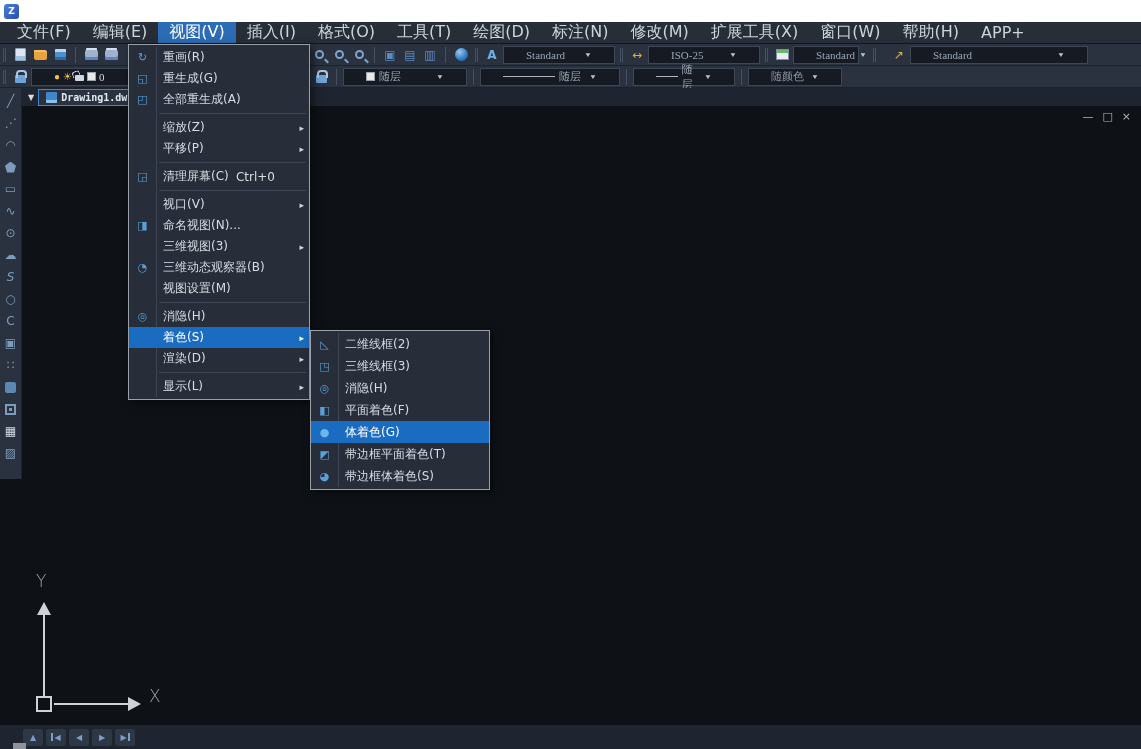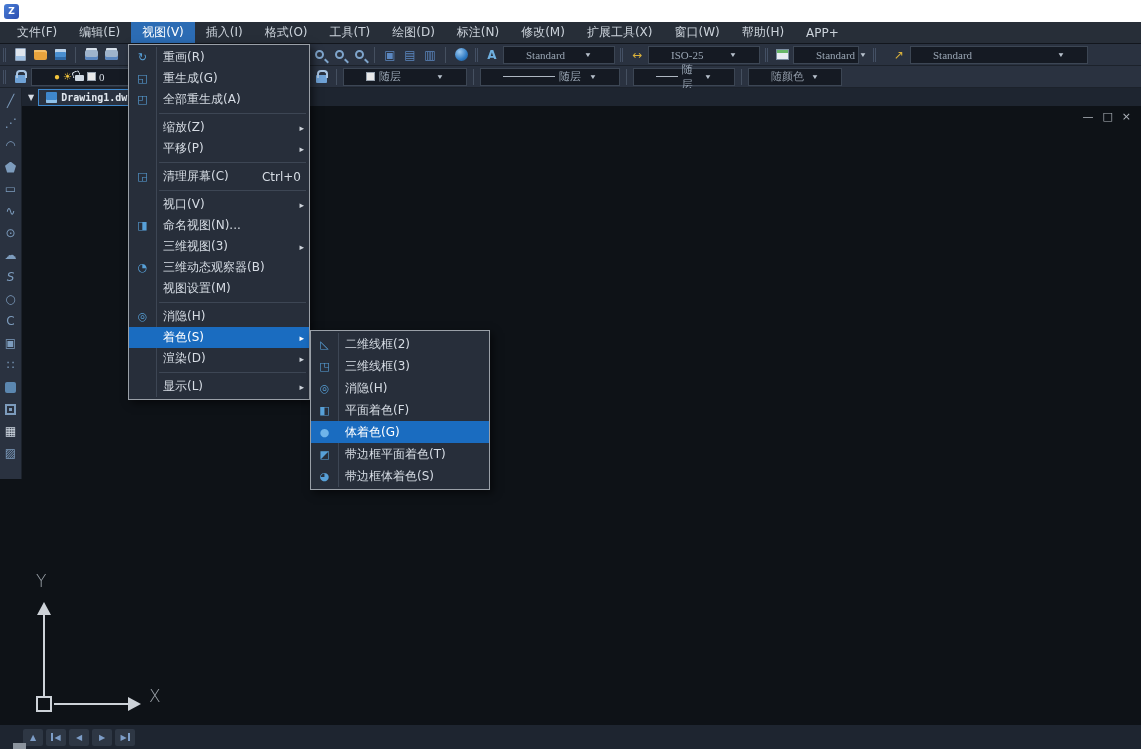--- a/index.html
+++ b/index.html
@@ -7,21 +7,21 @@
   body { font-family:"DejaVu Sans","Liberation Sans",sans-serif; }
   .screen { position:relative; width:1141px; height:749px; overflow:hidden; background:#0e1217; }
 
   
   .titlebar { position:absolute; left:0; top:0; width:1141px; height:22px; background:#ffffff; display:flex; align-items:center; padding-left:4px; gap:5px; }
   .applogo { width:15px; height:15px; border-radius:3px; background:linear-gradient(135deg,#4a7fd6,#2b4db0); color:#fff; font-size:9px; font-weight:bold; display:flex; align-items:center; justify-content:center; }
   .titletext { font-size:12px; color:#1a1a1a; }
 
   
   .menubar { position:absolute; left:0; top:22px; width:1141px; height:22px; background:#272e38; display:flex; align-items:stretch; padding-left:6px; border-bottom:1px solid #12161d; }
-  .menubar .mitem { display:flex; align-items:center; padding:9px 11px; font-size:12px; color:#ccd3db; cursor:default; }
+  .menubar .mitem { display:flex; align-items:center; padding:9px 11px; font-size:16px; color:#ccd3db; cursor:default; }
   .menubar .mitem.active { background:#2c6cb4; color:#fff; }
 
   
   .tbrow { position:absolute; left:0; width:1141px; height:22px; background:#2a3240; border-bottom:1px solid #1c222b; }
   .tb1 { top:44px; } .tb2 { top:66px; }
   .grp { position:absolute; top:0; height:21px; display:flex; align-items:center; gap:2px; }
   .grip { width:3px; height:14px; border-left:1px solid #445064; border-right:1px solid #445064; margin:0 3px; }
   .vsep { width:1px; height:16px; background:#455060; margin:0 4px; }
   .tbtn { width:18px; height:18px; display:flex; align-items:center; justify-content:center; border-radius:2px; }
   .tbtn .g { font-size:12px; color:#5b87c0; line-height:1; }
@@ -76,21 +76,21 @@
   
   .menu { position:absolute; background:#272e3a; border:1px solid #9aa0a8; box-shadow:3px 3px 8px rgba(0,0,0,.55); padding:2px 0; z-index:30; }
   .menu::before { content:""; position:absolute; left:27px; top:2px; bottom:2px; width:1px; background:#3d4654; }
   .viewmenu { left:128px; top:44px; width:182px; }
   .shademenu { left:310px; top:330px; width:180px; z-index:31; }
   .mi { position:relative; display:flex; align-items:center; height:21px; color:#d6dce4; font-size:12px; cursor:default; }
   .shademenu .mi { height:22px; }
   .mi .ico { width:27px; flex:0 0 27px; text-align:center; font-size:11px; color:#57a0d8; }
   .mi .lbl { padding-left:7px; white-space:nowrap; }
   .mi .sp { flex:1; }
-  .mi .sc { padding-right:8px; font-size:12px;text-align:right; }
+  .mi .sc { padding-right:34px; font-size:12px;text-align:right; }
   .mi .arr { padding-right:5px; font-size:9px; color:#cfd5dc; }
   .mi.active { background:#1a6cc0; color:#fff; }
   .mi.active .arr { color:#fff; }
   .msep { height:7px; display:flex; align-items:center; padding-left:30px; padding-right:3px; }
   .msep::after { content:""; flex:1; height:1px; background:#3d4654; }
 
   
   .bottombar { position:absolute; left:0; top:725px; width:1141px; height:24px; background:#1e2530; display:flex; align-items:center; }
   .bb-up { margin-left:23px; }
   .bb-btn { width:20px; height:17px; background:#2e3744; border-radius:2px; display:flex; align-items:center; justify-content:center; gap:1px; color:#7d9dc7; font-size:8px; margin-right:3px; }

